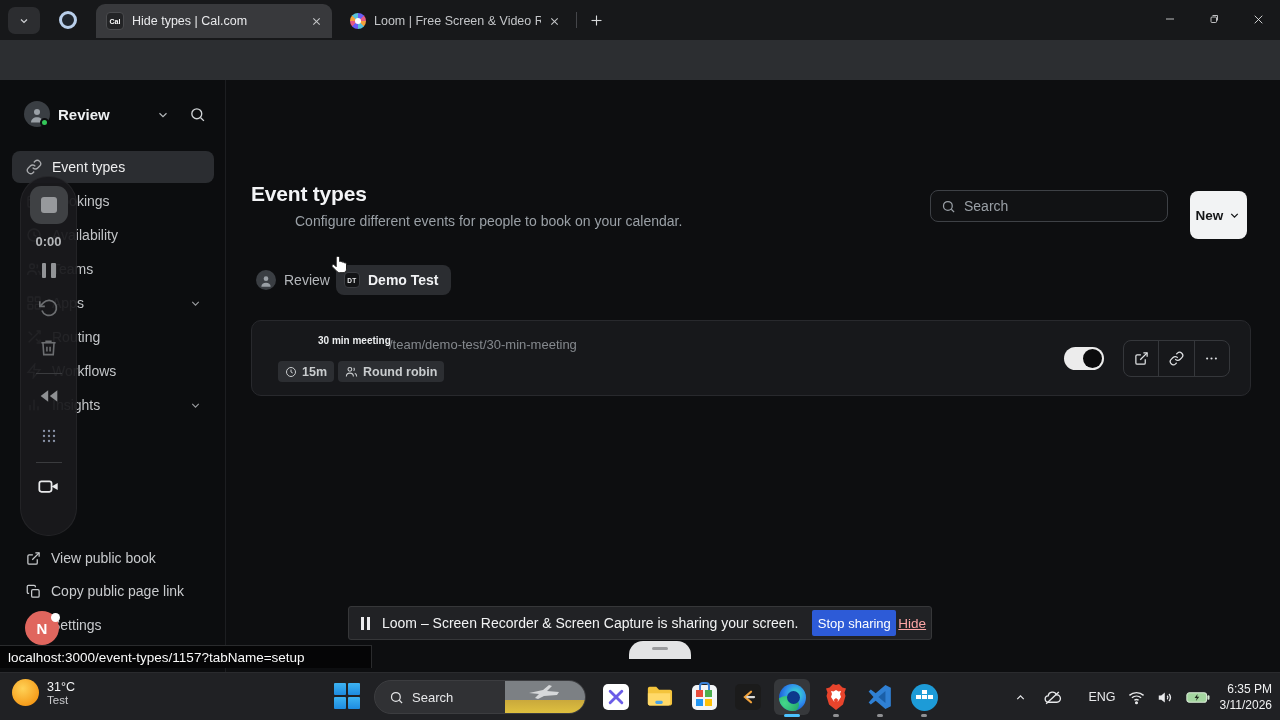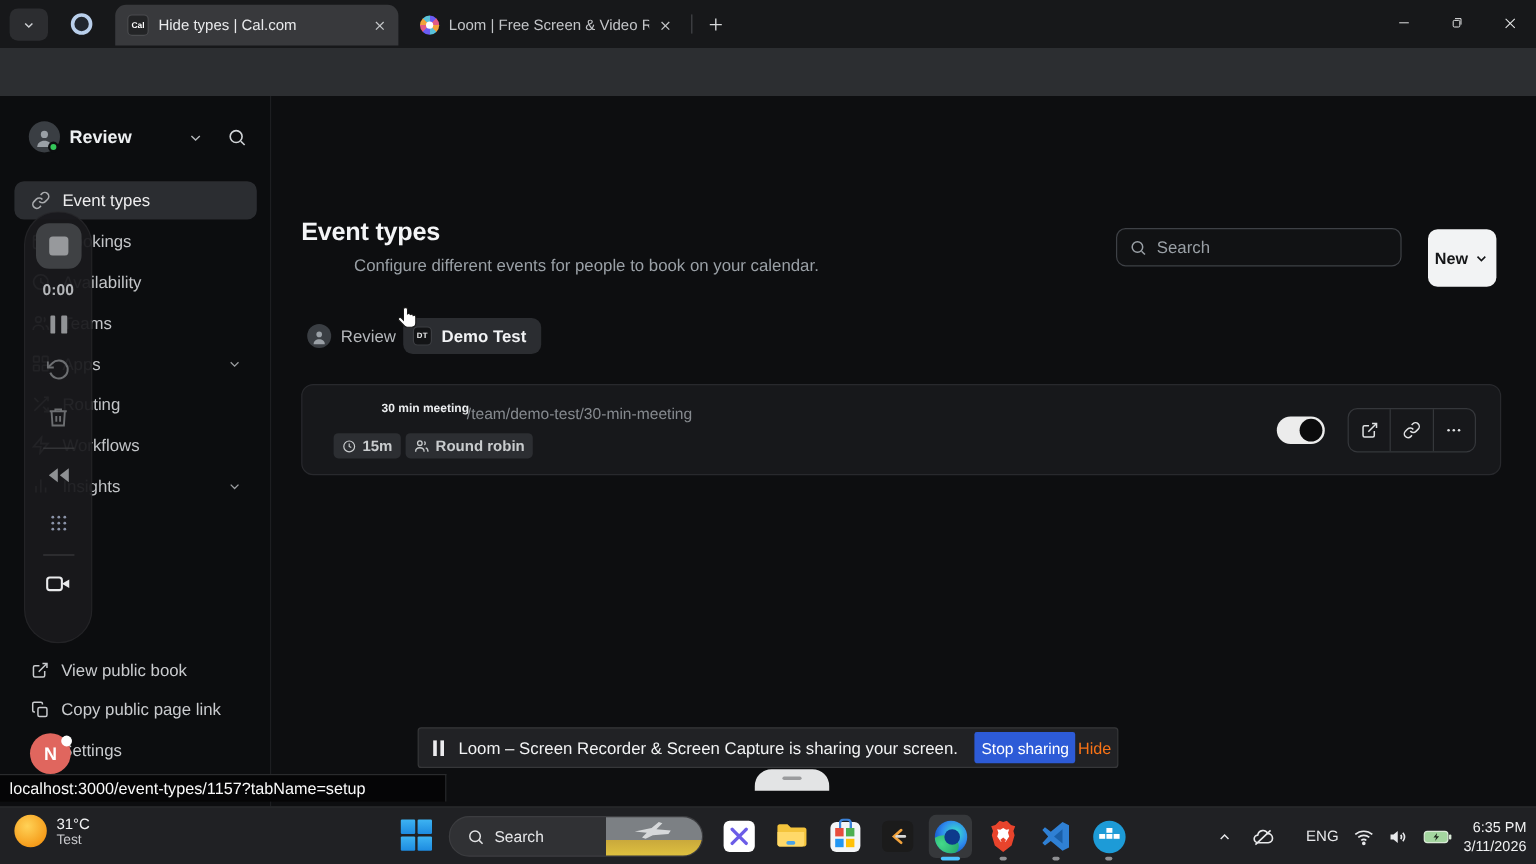--- a/index.html
+++ b/index.html
@@ -85,21 +85,21 @@
   .lw-div { margin-top:16px; width:26px; height:1px; background:#3a3b3e; }
   .n-bubble { position:absolute; left:25px; top:531px; width:34px; height:34px; border-radius:50%; background:#e0665e; color:#fff; font-size:15px; font-weight:700; display:flex; align-items:center; justify-content:center; z-index:41; }
   .n-dot { position:absolute; left:51px; top:533px; width:9px; height:9px; border-radius:50%; background:#fff; z-index:42; }
 
   
   .share-bar { position:absolute; left:348px; top:526px; width:584px; height:34px; background:#212225; border:1px solid #363739; border-radius:3px; display:flex; align-items:center; z-index:30; }
   .share-pause { display:flex; gap:3px; margin-left:12px; }
   .share-pause i { width:3px; height:13px; background:#ececee; }
   .share-msg { margin-left:12px; font-size:14px; color:#f2f3f4; }
   .stop-btn { margin-left:14px; width:84px; height:26px; background:#2d5bd7; border-radius:2px; color:#fff; font-size:13px; display:flex; align-items:center; justify-content:center; }
-  .hide-link { margin-left:2px; font-size:13.5px; color:#f97316; }
+  .hide-link { margin-left:2px; font-size:13.5px; color:#fca5a5; text-decoration:underline; }
   .dock-pill { position:absolute; left:629px; top:561px; width:62px; height:18px; background:#e3e4e5; border-radius:14px 14px 0 0; z-index:29; }
   .dock-pill i { display:block; margin:6px auto 0; width:16px; height:3px; border-radius:2px; background:#9a9b9d; }
 
   .status-tip { position:absolute; left:0; top:565px; width:372px; height:23px; background:#050506; border:1px solid #2a2b2d; border-left:none; border-bottom:none; display:flex; align-items:center; z-index:50; }
   .status-tip span { margin-left:8px; font-size:13.5px; color:#fafafa; white-space:nowrap; }
 
   .cursor { position:absolute; left:330px; top:173px; z-index:60; }
 
   
   .taskbar { position:absolute; left:0; top:672px; width:1280px; height:48px; background:#202124; border-top:1px solid #2a2b2e; }

